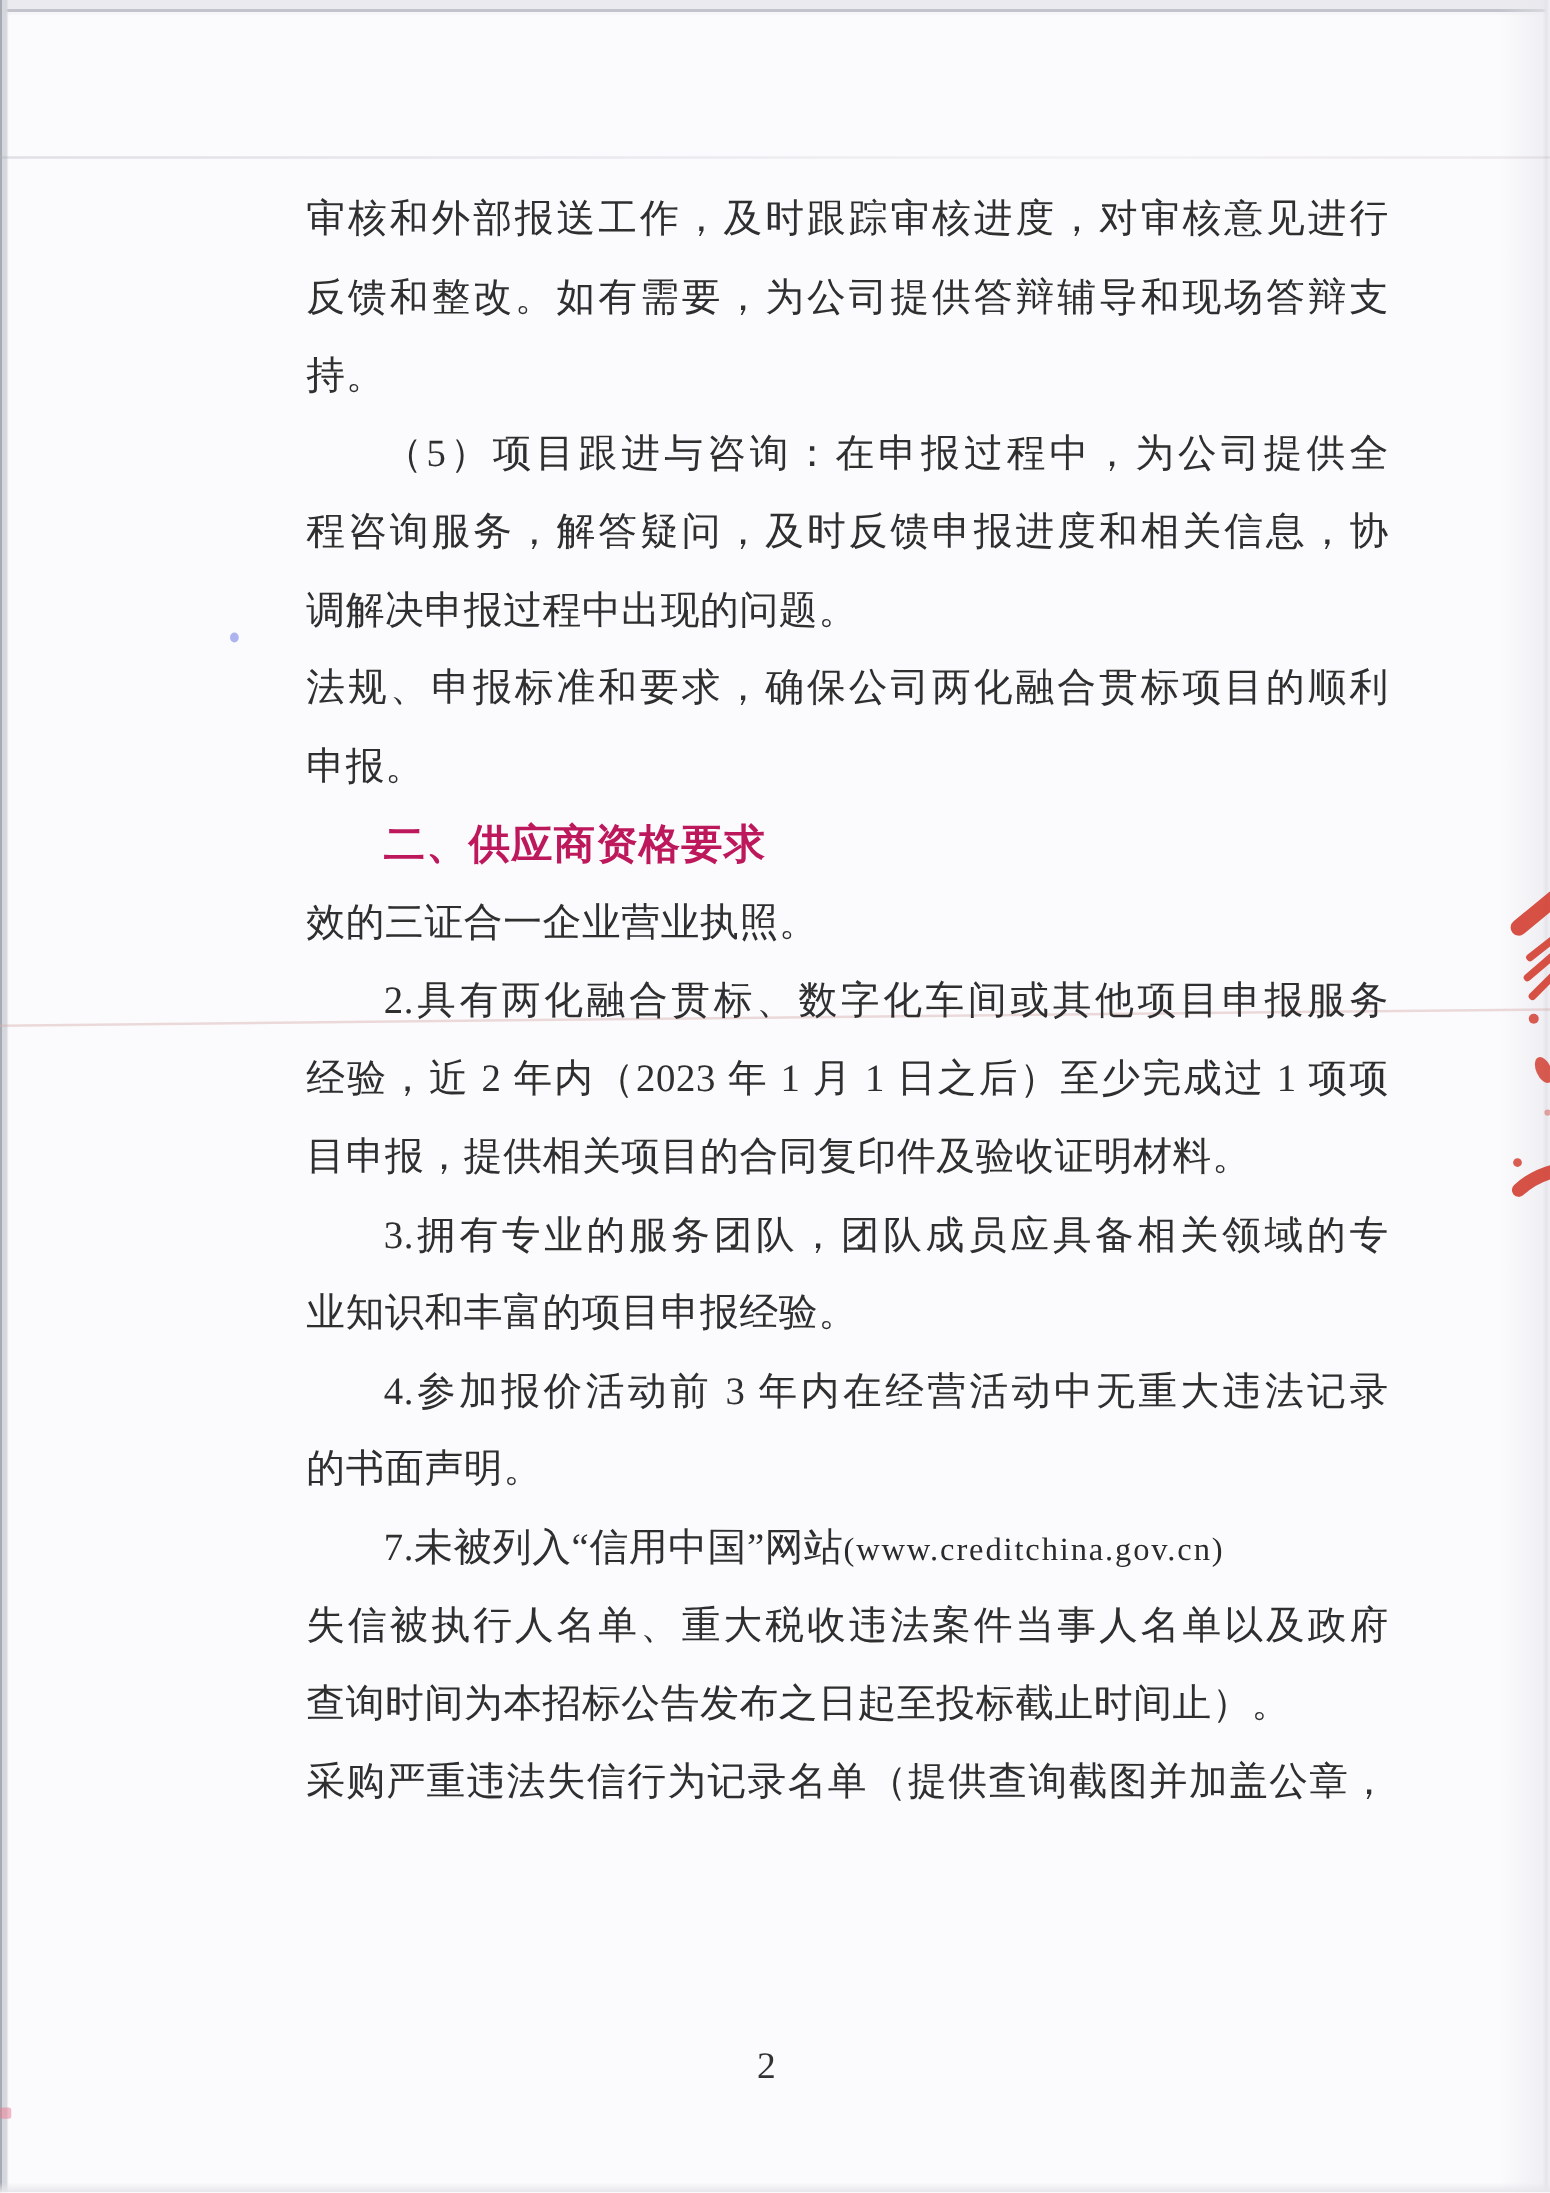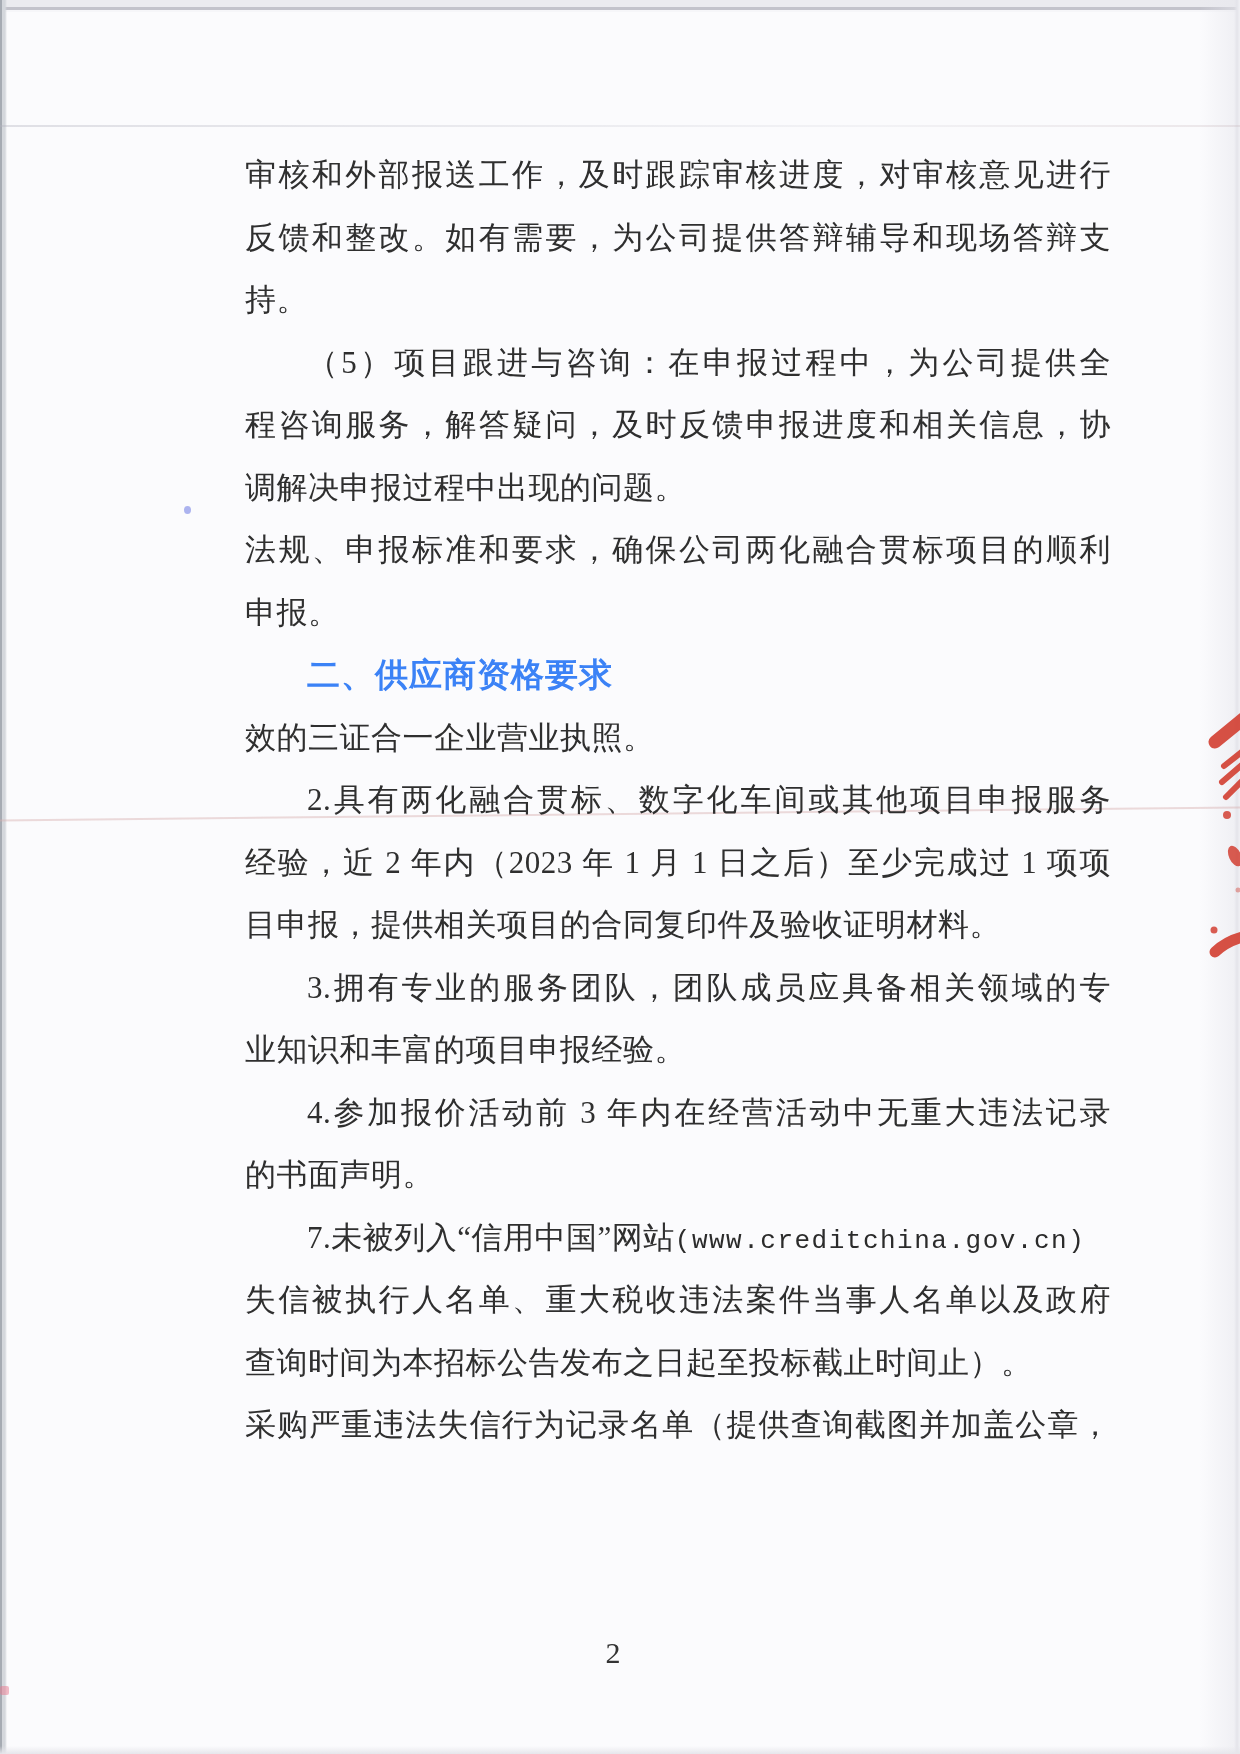--- a/index.html
+++ b/index.html
@@ -28,22 +28,22 @@
     background:rgba(108,120,228,.55);}
   .speck-pink{position:absolute;left:0;top:1686px;width:9px;height:9px;border-radius:2px;
     background:rgba(232,120,142,.5);}
   
   .content{position:absolute;left:204px;top:144px;width:866px;margin-left:41px;}
   .ln{height:62.5px;line-height:62.5px;font-size:31px;letter-spacing:.5px;white-space:nowrap;}
   .j{text-align:justify;text-align-last:justify;white-space:normal;overflow:hidden;}
   .ind{padding-left:62px;}
   .j.ind{padding-left:0;text-indent:62px;}
   .heading{font-family:"Liberation Sans","DejaVu Sans",sans-serif;font-weight:700;font-size:33px;
-    color:#3b82f6;letter-spacing:1px;}
-  .url{font-family:Liberation Mono, monospace;font-size:26px;
+    color:#be185d;letter-spacing:1px;}
+  .url{font-family:Liberation Serif, serif;font-size:26px;
     letter-spacing:1.5px;color:#2b2b2b;text-align:center;}
   .pageno{position:absolute;left:0;top:1636px;width:1226px;text-align:center;
     font-size:30px;color:#333;}
   .stamp{position:absolute;right:0;top:690px;}
 </style>
 </head>
 <body>
 
 <div class="page">
 

